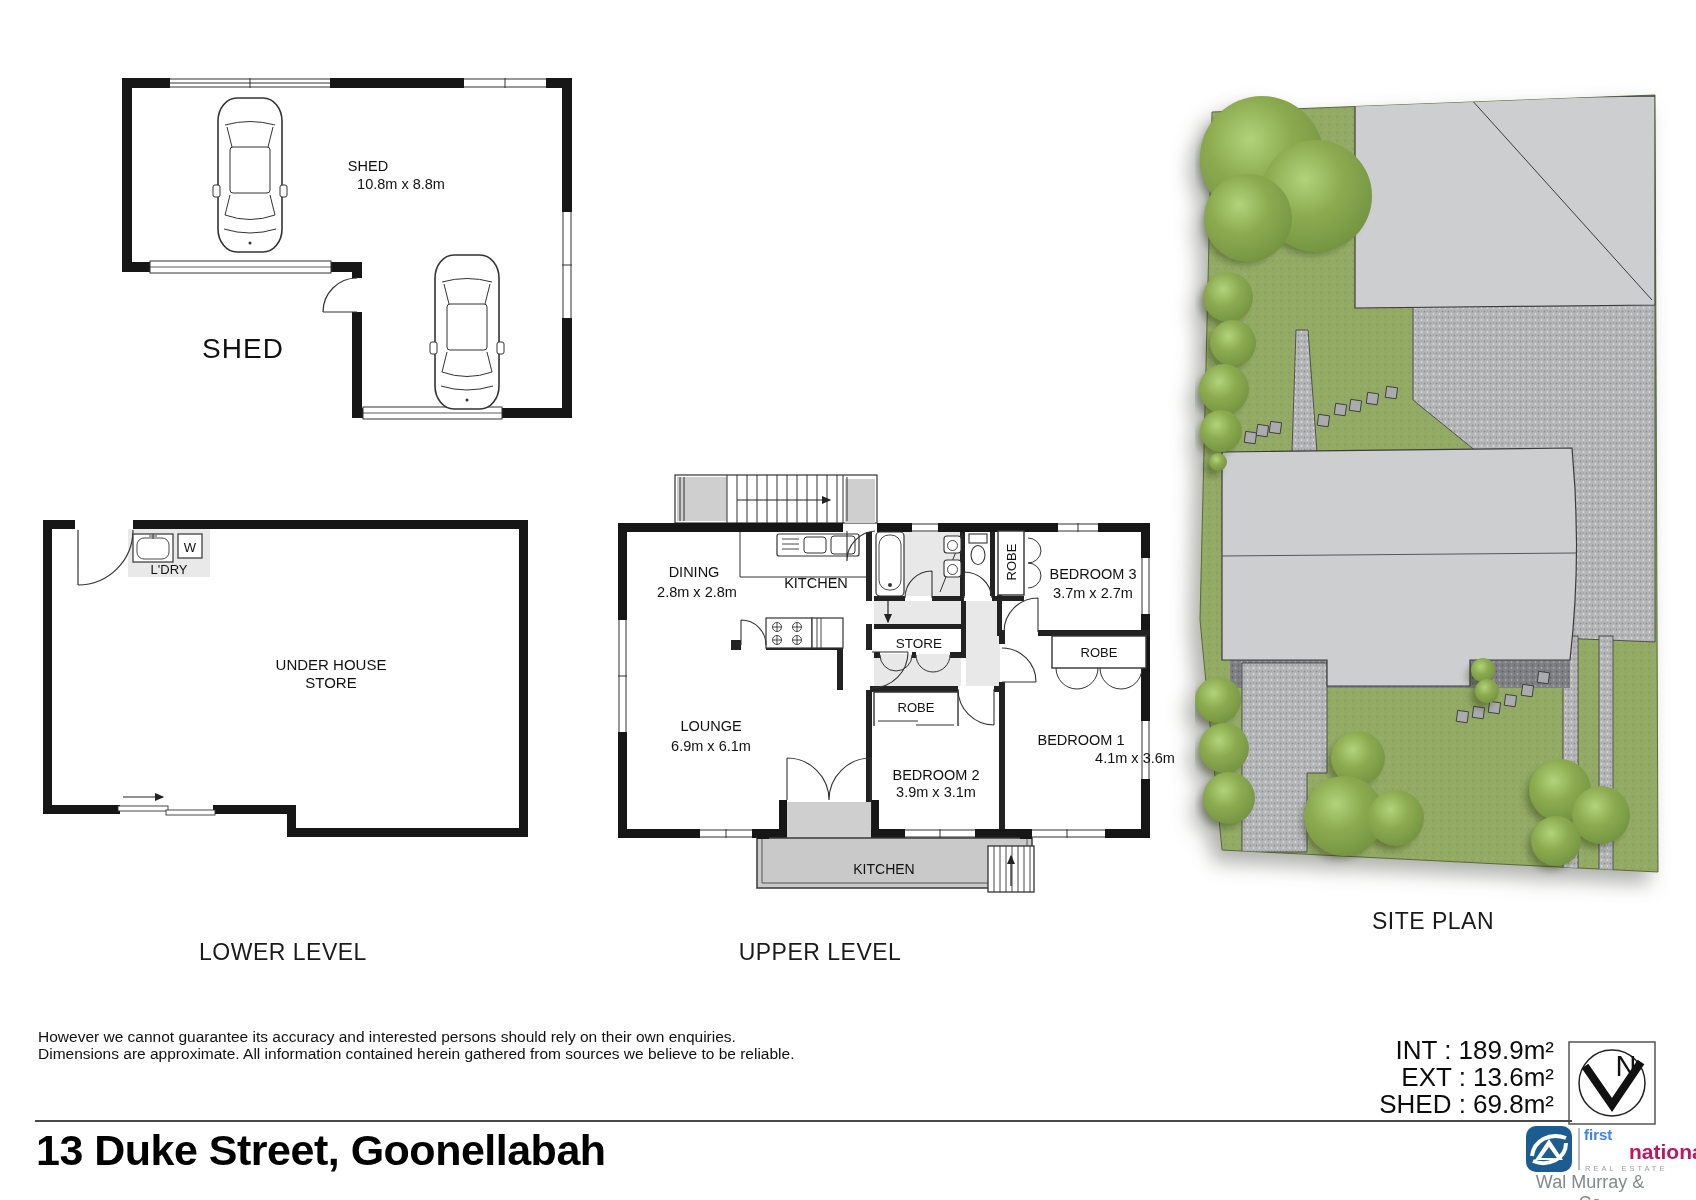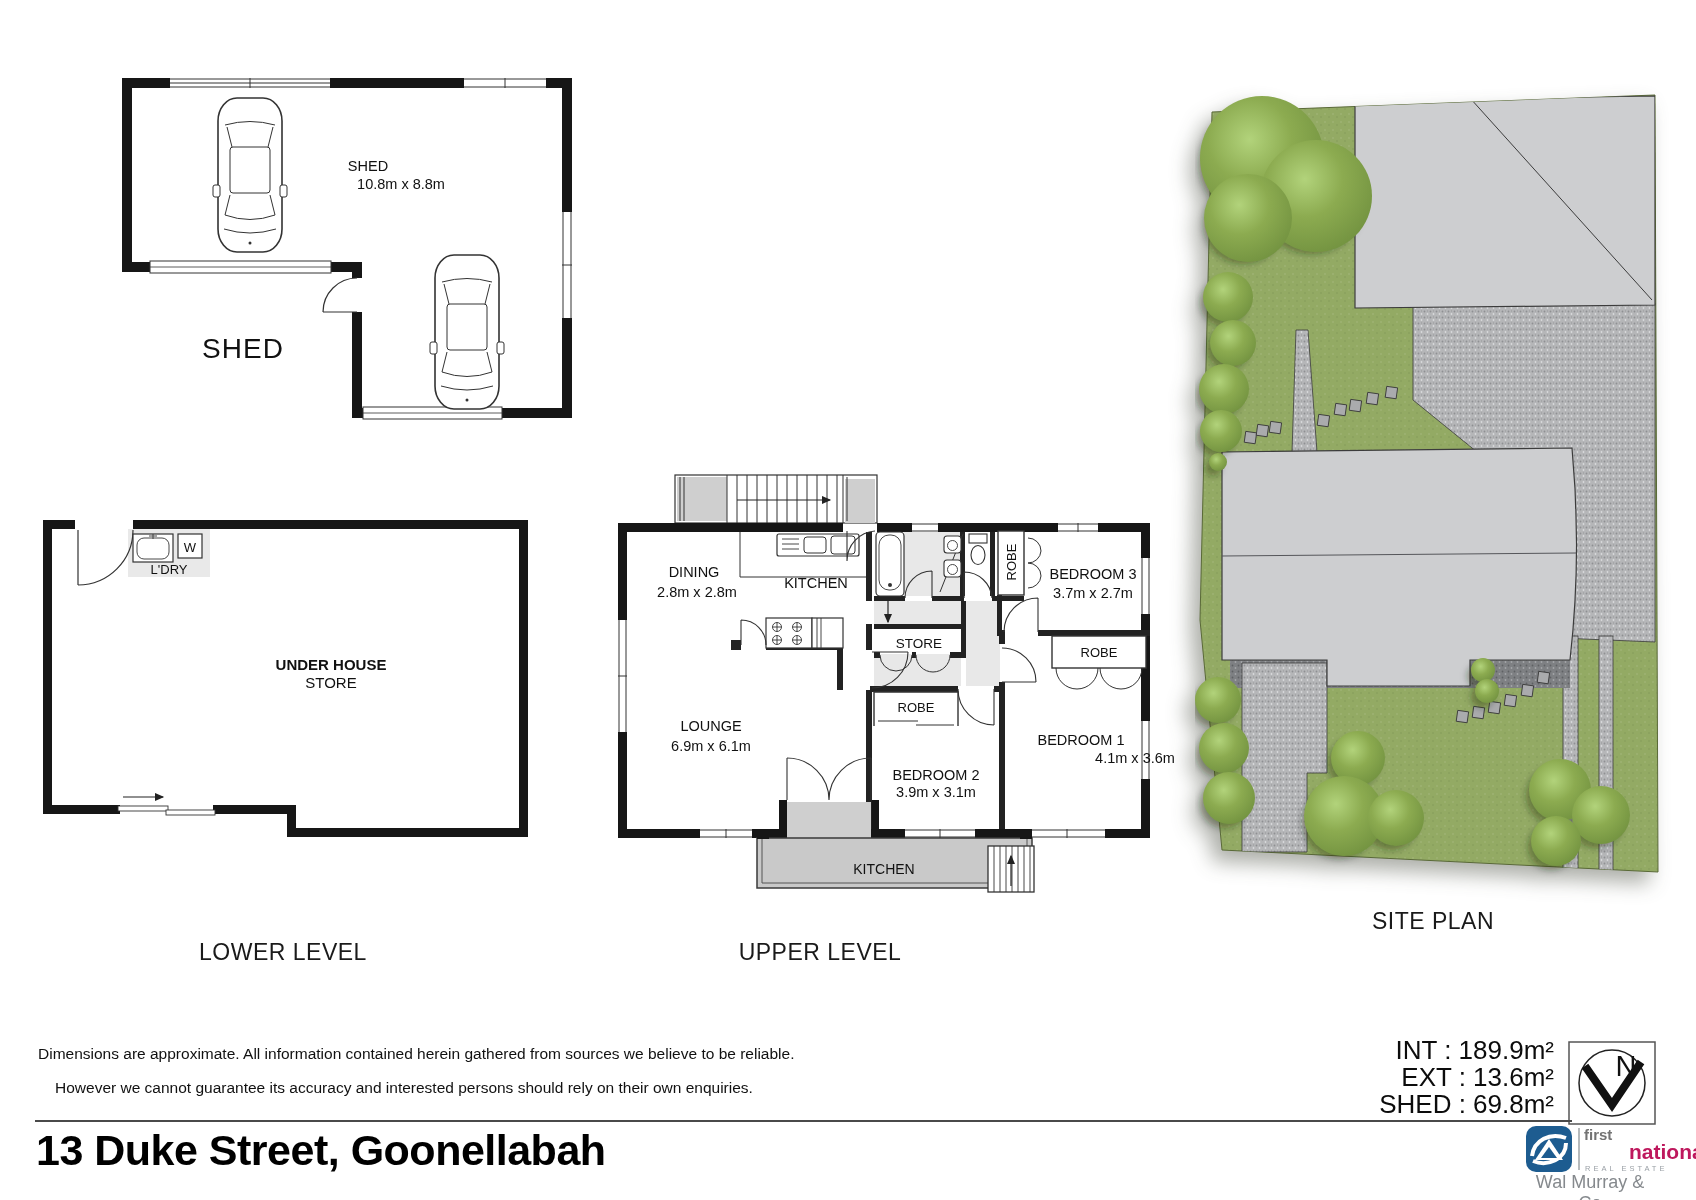--- a/index.html
+++ b/index.html
@@ -400,32 +400,32 @@
 <div class="lbl nletter" style="left:1626px;top:1066px;">N</div>
 
 <svg width="46" height="46" viewBox="0 0 46 46" style="left:1526px;top:1126px;">
   <rect x="0" y="0" width="46" height="46" rx="10" fill="#1d5c90"></rect>
   <path d="M6,30 C8,14 24,6 40,12" fill="none" stroke="#fff" stroke-width="4"></path>
   <path d="M40,17 C40,33 22,41 7,35" fill="none" stroke="#fff" stroke-width="4"></path>
   <polygon points="23,13 37,34 9,34" fill="#fff"></polygon>
   <polygon points="23,21 31,32 15,32" fill="#1d5c90"></polygon>
 </svg>
 <div style="position:absolute;left:1578px;top:1128px;width:1.5px;height:42px;background:#b6bабc;background:#b6babc;"></div>
-<div class="logo-t1" style="left:1584px;top:1126px;font-size:15px;color:#737373;">first</div>
+<div class="logo-t1" style="left:1584px;top:1126px;font-size:15px;color:#3b82f6;">first</div>
 <div class="logo-t1" style="left:1584px;top:1140px;font-size:21px;color:#be185d;margin-left:45px;">national</div>
 <div style="position:absolute;left:1585px;top:1164px;font-size:7.5px;letter-spacing:3px;color:#9aa0a6;">REAL ESTATE</div>
 <div style="position:absolute;left:1524px;top:1172px;width:132px;text-align:center;font-size:18px;color:#85898d;">Wal Murray &amp; Co</div>
 
 <div class="lbl f14" style="left:368px;top:166px;">SHED</div>
 <div class="lbl f14" style="left:360px;top:184px;margin-left:41px;">10.8m x 8.8m</div>
 <div class="lbl" style="left:243px;top:349px;font-size:28px;letter-spacing:1px;">SHED</div>
 
 <div class="lbl f13" style="left:169px;top:569px;">L'DRY</div>
 <div class="lbl f13" style="left:190px;top:547px;">W</div>
-<div class="lbl f15" style="left:331px;top:664px;font-weight:bold;">UNDER HOUSE</div>
+<div class="lbl f15" style="left:331px;top:664px;">UNDER HOUSE</div>
 <div class="lbl f15" style="left:331px;top:682px;">STORE</div>
 <div class="lbl lvl" style="left:283px;top:952px;">LOWER LEVEL</div>
 
 <div class="lbl f14" style="left:694px;top:572px;">DINING</div>
 <div class="lbl f14" style="left:697px;top:592px;">2.8m x 2.8m</div>
 <div class="lbl f14" style="left:816px;top:583px;">KITCHEN</div>
 <div class="lbl f14" style="left:711px;top:726px;">LOUNGE</div>
 <div class="lbl f14" style="left:711px;top:746px;">6.9m x 6.1m</div>
 <div class="lbl" style="left:919px;top:644px;font-size:13.5px;">STORE</div>
 <div class="lbl rot f13" style="left:1011px;top:562px;">ROBE</div>
@@ -435,21 +435,21 @@
 <div class="lbl f13" style="left:916px;top:707px;">ROBE</div>
 <div class="lbl f14" style="left:936px;top:775px;">BEDROOM 2</div>
 <div class="lbl f14" style="left:936px;top:792px;">3.9m x 3.1m</div>
 <div class="lbl f14" style="left:1081px;top:740px;">BEDROOM 1</div>
 <div class="lbl f14" style="left:1135px;top:758px;">4.1m x 3.6m</div>
 <div class="lbl" style="left:884px;top:869px;font-size:14px;">KITCHEN</div>
 <div class="lbl lvl" style="left:820px;top:952px;">UPPER LEVEL</div>
 <div class="lbl lvl" style="left:1433px;top:921px;">SITE PLAN</div>
 
 <div class="disc" style="top:1045px;">Dimensions are approximate. All information contained herein gathered from sources we believe to be reliable.</div>
-<div class="disc" style="top:1079px;margin-left:17px;">However we cannot guarantee its accuracy and interested persons should rely on their own enquiries.</div>
+<div class="disc" style="top:1028px;">However we cannot guarantee its accuracy and interested persons should rely on their own enquiries.</div>
 
 <div class="area" style="top:1035px;">INT : 189.9m²</div>
 <div class="area" style="top:1062px;">EXT : 13.6m²</div>
 <div class="area" style="top:1089px;">SHED : 69.8m²</div>
 
 <div style="position:absolute;left:35px;top:1120px;width:1537px;height:1.8px;background:#4a4a4a;"></div>
 <div class="addr">13 Duke Street, Goonellabah</div>
 
 </div>
 

